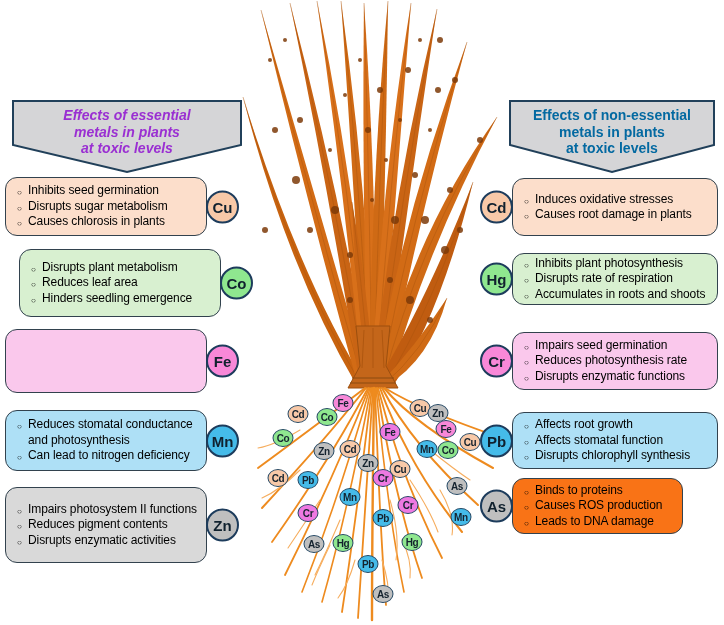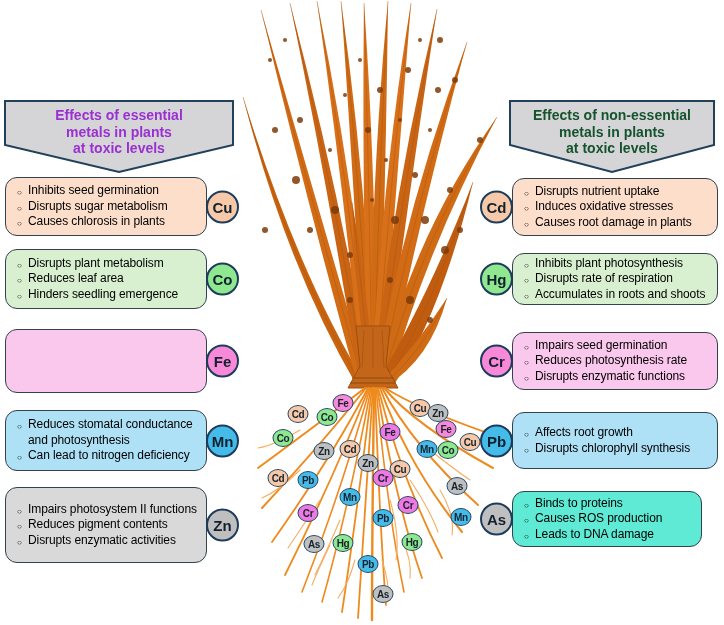--- a/index.html
+++ b/index.html
@@ -121,49 +121,49 @@
       <path d="M390,500 Q400,535 396,560" fill="none" stroke="#f6ad5e" stroke-width="1.1" stroke-linecap="round"></path>
       <path d="M410,480 Q430,510 438,532" fill="none" stroke="#f6ad5e" stroke-width="1.1" stroke-linecap="round"></path>
       <path d="M430,450 Q455,470 470,480" fill="none" stroke="#f6ad5e" stroke-width="1.1" stroke-linecap="round"></path>
       <path d="M300,430 Q275,445 258,448" fill="none" stroke="#f6ad5e" stroke-width="1.1" stroke-linecap="round"></path>
       <path d="M440,490 Q455,515 452,535" fill="none" stroke="#f6ad5e" stroke-width="1.1" stroke-linecap="round"></path>
       <path d="M355,560 Q348,585 338,598" fill="none" stroke="#f6ad5e" stroke-width="1.1" stroke-linecap="round"></path>
       <path d="M382,560 Q390,585 388,600" fill="none" stroke="#f6ad5e" stroke-width="1.1" stroke-linecap="round"></path>
       <path d="M330,545 Q318,570 312,585" fill="none" stroke="#f6ad5e" stroke-width="1.1" stroke-linecap="round"></path>
       <path d="M402,540 Q412,560 410,578" fill="none" stroke="#f6ad5e" stroke-width="1.1" stroke-linecap="round"></path>
     </svg>
-<div class="banner" style="left: 4px; top: 100px; width: 230px; height: 74px;">
+<div class="banner" style="left: 12px; top: 100px; width: 230px; height: 74px; font-style: italic;">
       <svg viewBox="0 0 230 74" preserveAspectRatio="none">
         <polygon points="1,1 229,1 229,45 115,72 1,45" fill="#d5d5d7" stroke="#21405a" stroke-width="2"></polygon>
       </svg>
       <div class="lines" style="color:#9a2fd2">
         <div>Effects of essential</div>
         <div>metals in plants</div>
         <div>at toxic levels</div>
       </div>
     </div>
     <div class="banner" style="left: 509px; top: 100px; width: 206px; height: 74px;">
       <svg viewBox="0 0 206 74" preserveAspectRatio="none">
         <polygon points="1,1 205,1 205,45 103,72 1,45" fill="#d5d5d7" stroke="#21405a" stroke-width="2"></polygon>
       </svg>
-      <div class="lines" style="color:#14532d">
+      <div class="lines" style="color:#0369a1">
         <div>Effects of non-essential</div>
         <div>metals in plants</div>
         <div>at toxic levels</div>
       </div>
     </div>
     <div class="info-box" style="left: 5px; top: 177px; width: 202px; height: 59px; background: rgb(252, 222, 203); border-color: rgb(50, 66, 78);">
       <ul>
         <li>Inhibits seed germination</li>
         <li>Disrupts sugar metabolism</li>
         <li>Causes chlorosis in plants</li>
       </ul>
       <div class="badge attach-right" style="background: rgb(248, 201, 168);">Cu</div>
     </div>
-    <div class="info-box" style="left: 5px; top: 249px; width: 202px; height: 60px; background: rgb(216, 240, 208); border-color: rgb(50, 66, 78);">
+    <div class="info-box" style="left: 19px; top: 249px; width: 202px; height: 68px; background: rgb(216, 240, 208); border-color: rgb(50, 66, 78);">
       <ul>
         <li>Disrupts plant metabolism</li>
         <li>Reduces leaf area</li>
         <li>Hinders seedling emergence</li>
       </ul>
       <div class="badge attach-right" style="background: rgb(143, 231, 143);">Co</div>
     </div>
     <div class="info-box" style="left: 5px; top: 329px; width: 202px; height: 64px; background: rgb(250, 200, 236); border-color: rgb(50, 66, 78);">
       <div class="badge attach-right" style="background: rgb(248, 136, 216);">Fe</div>
     </div>
@@ -177,21 +177,20 @@
     <div class="info-box" style="left: 5px; top: 487px; width: 202px; height: 76px; background: rgb(217, 217, 217); border-color: rgb(50, 66, 78);">
       <ul>
         <li>Impairs photosystem II functions</li>
         <li>Reduces pigment contents</li>
         <li>Disrupts enzymatic activities</li>
       </ul>
       <div class="badge attach-right" style="background: rgb(191, 191, 191);">Zn</div>
     </div>
     <div class="info-box" style="left: 512px; top: 178px; width: 206px; height: 58px; background: rgb(252, 222, 203); border-color: rgb(50, 66, 78);">
       <ul>
-        <li>Disrupts nutrient uptake</li>
         <li>Induces oxidative stresses</li>
         <li>Causes root damage in plants</li>
       </ul>
       <div class="badge attach-left" style="background: rgb(248, 201, 168);">Cd</div>
     </div>
     <div class="info-box" style="left: 512px; top: 253px; width: 206px; height: 52px; background: rgb(216, 240, 208); border-color: rgb(50, 66, 78);">
       <ul>
         <li>Inhibits plant photosynthesis</li>
         <li>Disrupts rate of respiration</li>
         <li>Accumulates in roots and shoots</li>
@@ -202,25 +201,26 @@
       <ul>
         <li>Impairs seed germination</li>
         <li>Reduces photosynthesis rate</li>
         <li>Disrupts enzymatic functions</li>
       </ul>
       <div class="badge attach-left" style="background: rgb(248, 136, 216);">Cr</div>
     </div>
     <div class="info-box" style="left: 512px; top: 412px; width: 206px; height: 57px; background: rgb(174, 224, 246); border-color: rgb(50, 66, 78);">
       <ul>
         <li>Affects root growth</li>
+        <li>Affects stomatal function</li>
         <li>Disrupts chlorophyll synthesis</li>
       </ul>
       <div class="badge attach-left" style="background: rgb(69, 187, 233);">Pb</div>
     </div>
-    <div class="info-box" style="left: 512px; top: 491px; width: 190px; height: 56px; background: #5eead4; border-color: rgb(50, 66, 78);">
+    <div class="info-box" style="left: 512px; top: 478px; width: 171px; height: 56px; background: #f97316; border-color: rgb(50, 66, 78);">
       <ul>
         <li>Binds to proteins</li>
         <li>Causes ROS production</li>
         <li>Leads to DNA damage</li>
       </ul>
       <div class="badge attach-left" style="background: rgb(191, 191, 191);">As</div>
     </div>
     <div class="rbadge" style="left: 343px; top: 403px; background: rgb(248, 136, 216);">Fe</div>
     <div class="rbadge" style="left: 298px; top: 414px; background: rgb(248, 201, 168);">Cd</div>
     <div class="rbadge" style="left: 327px; top: 417px; background: rgb(143, 231, 143);">Co</div>

